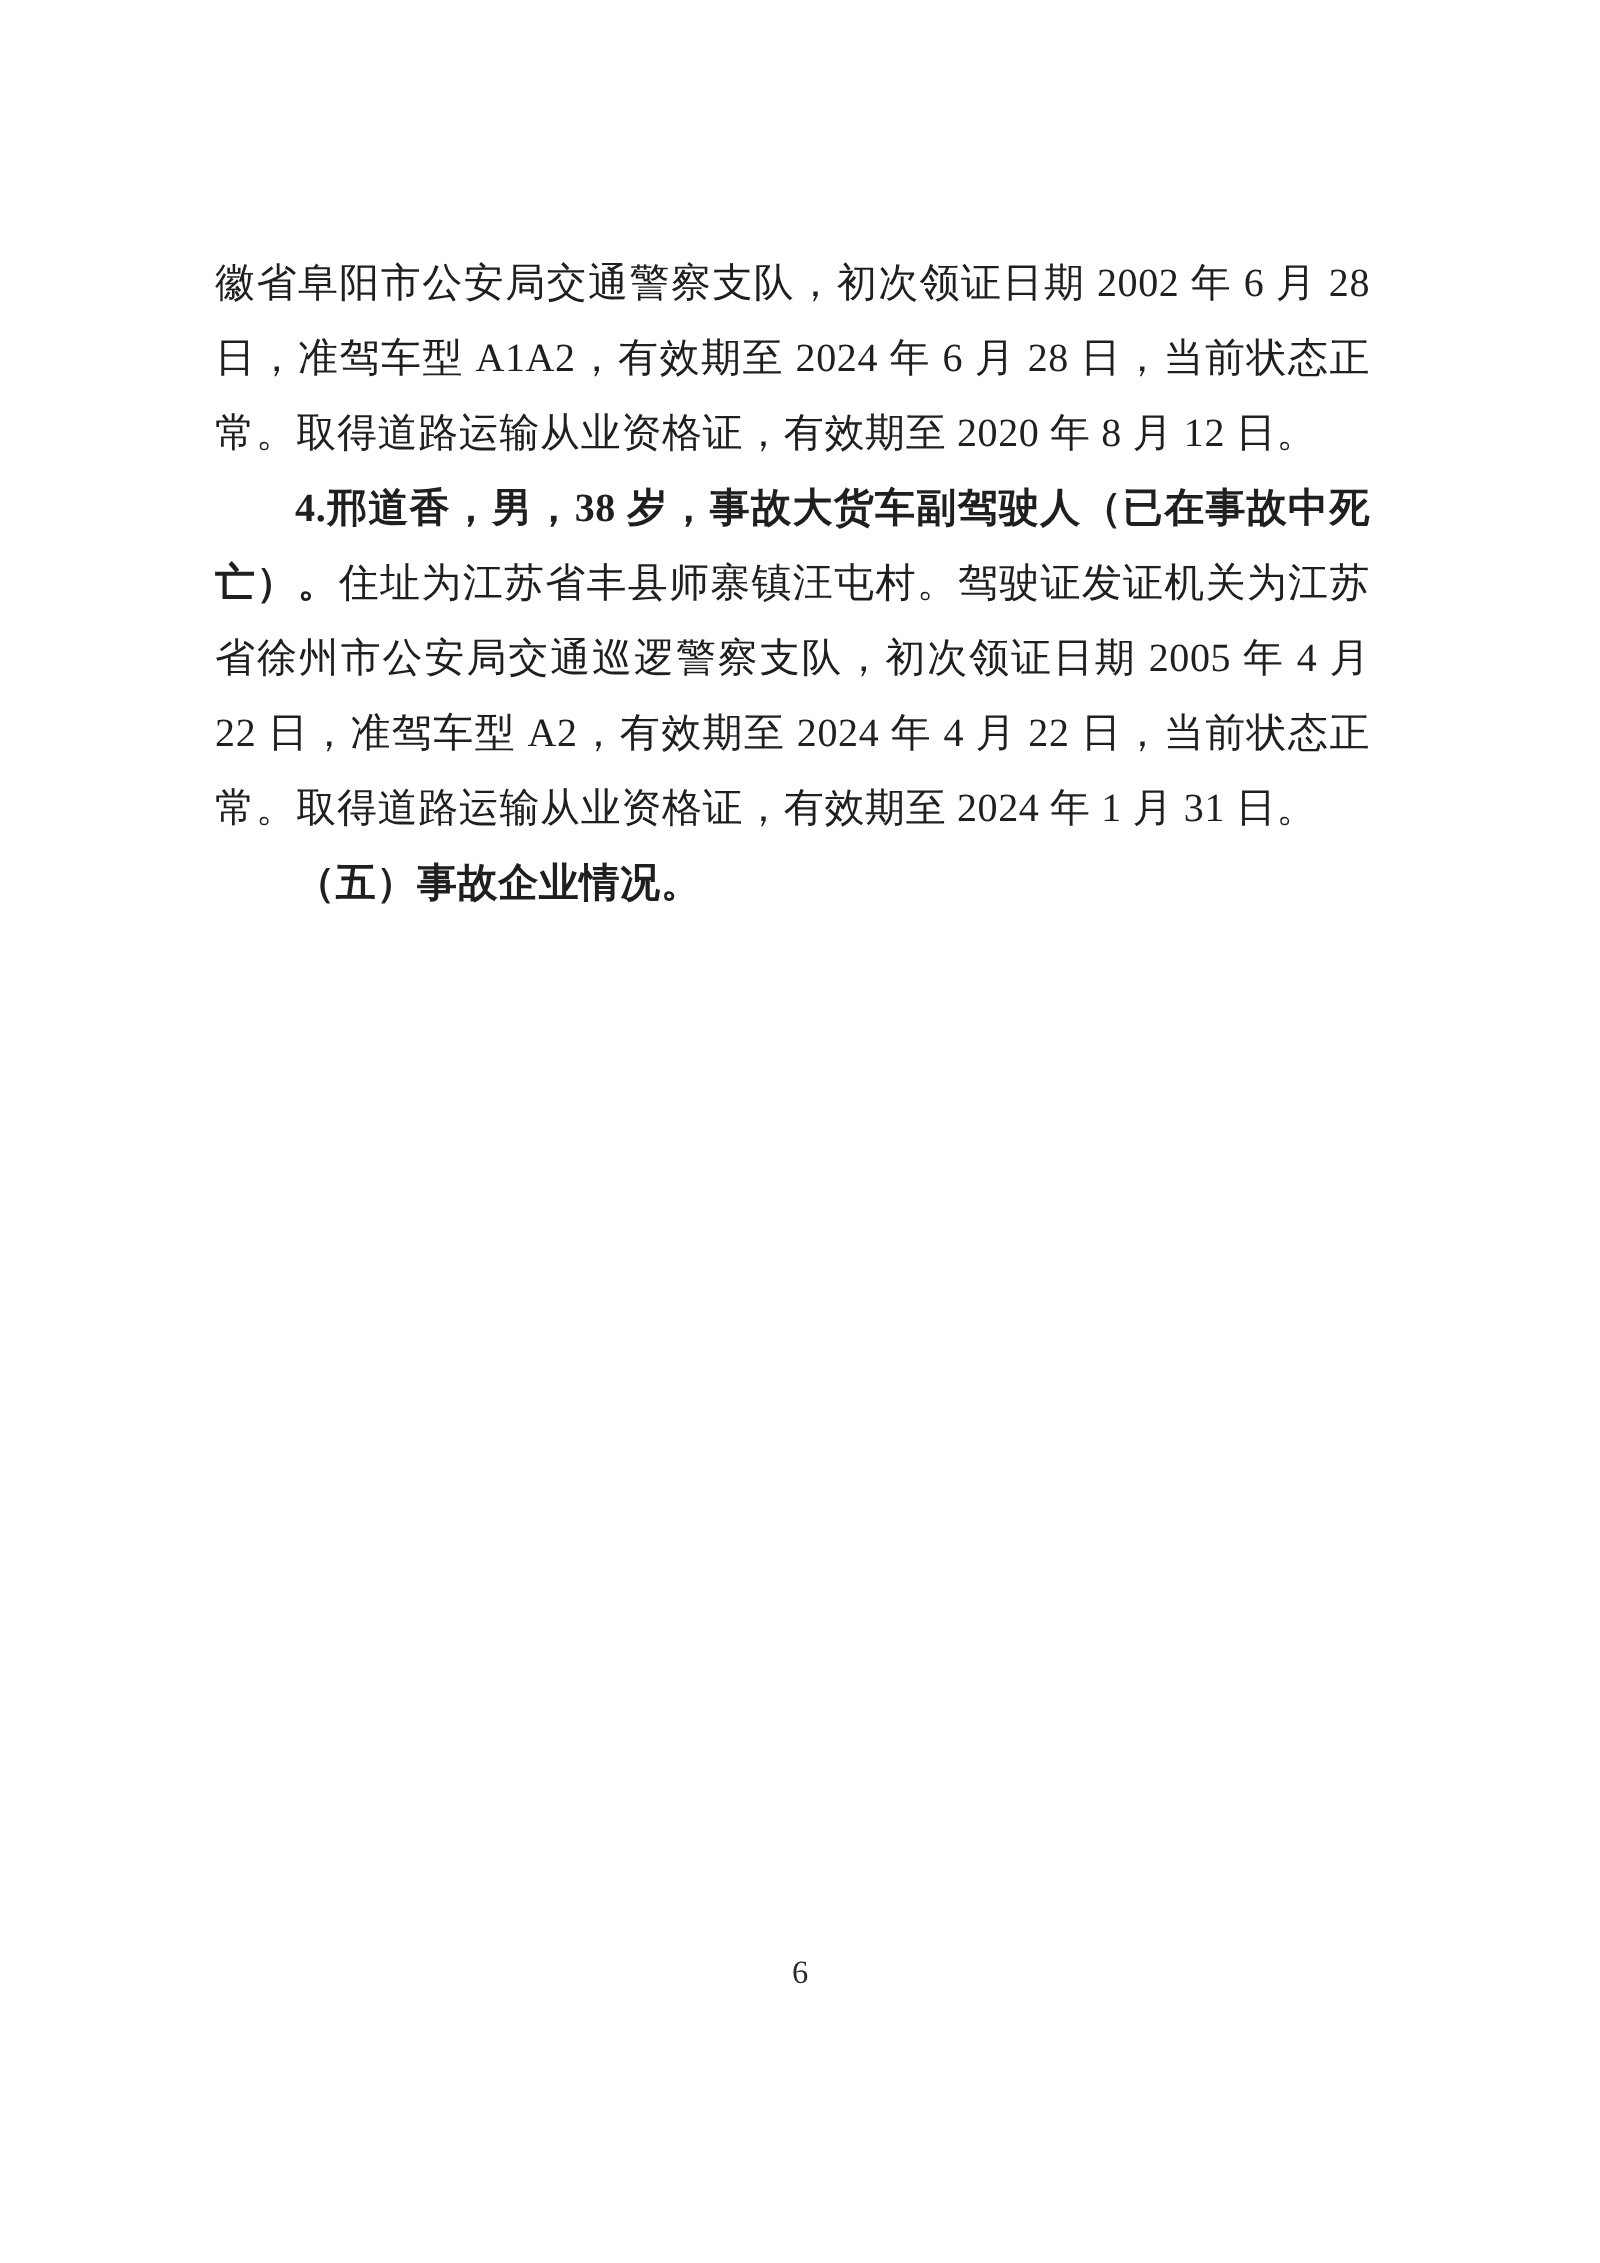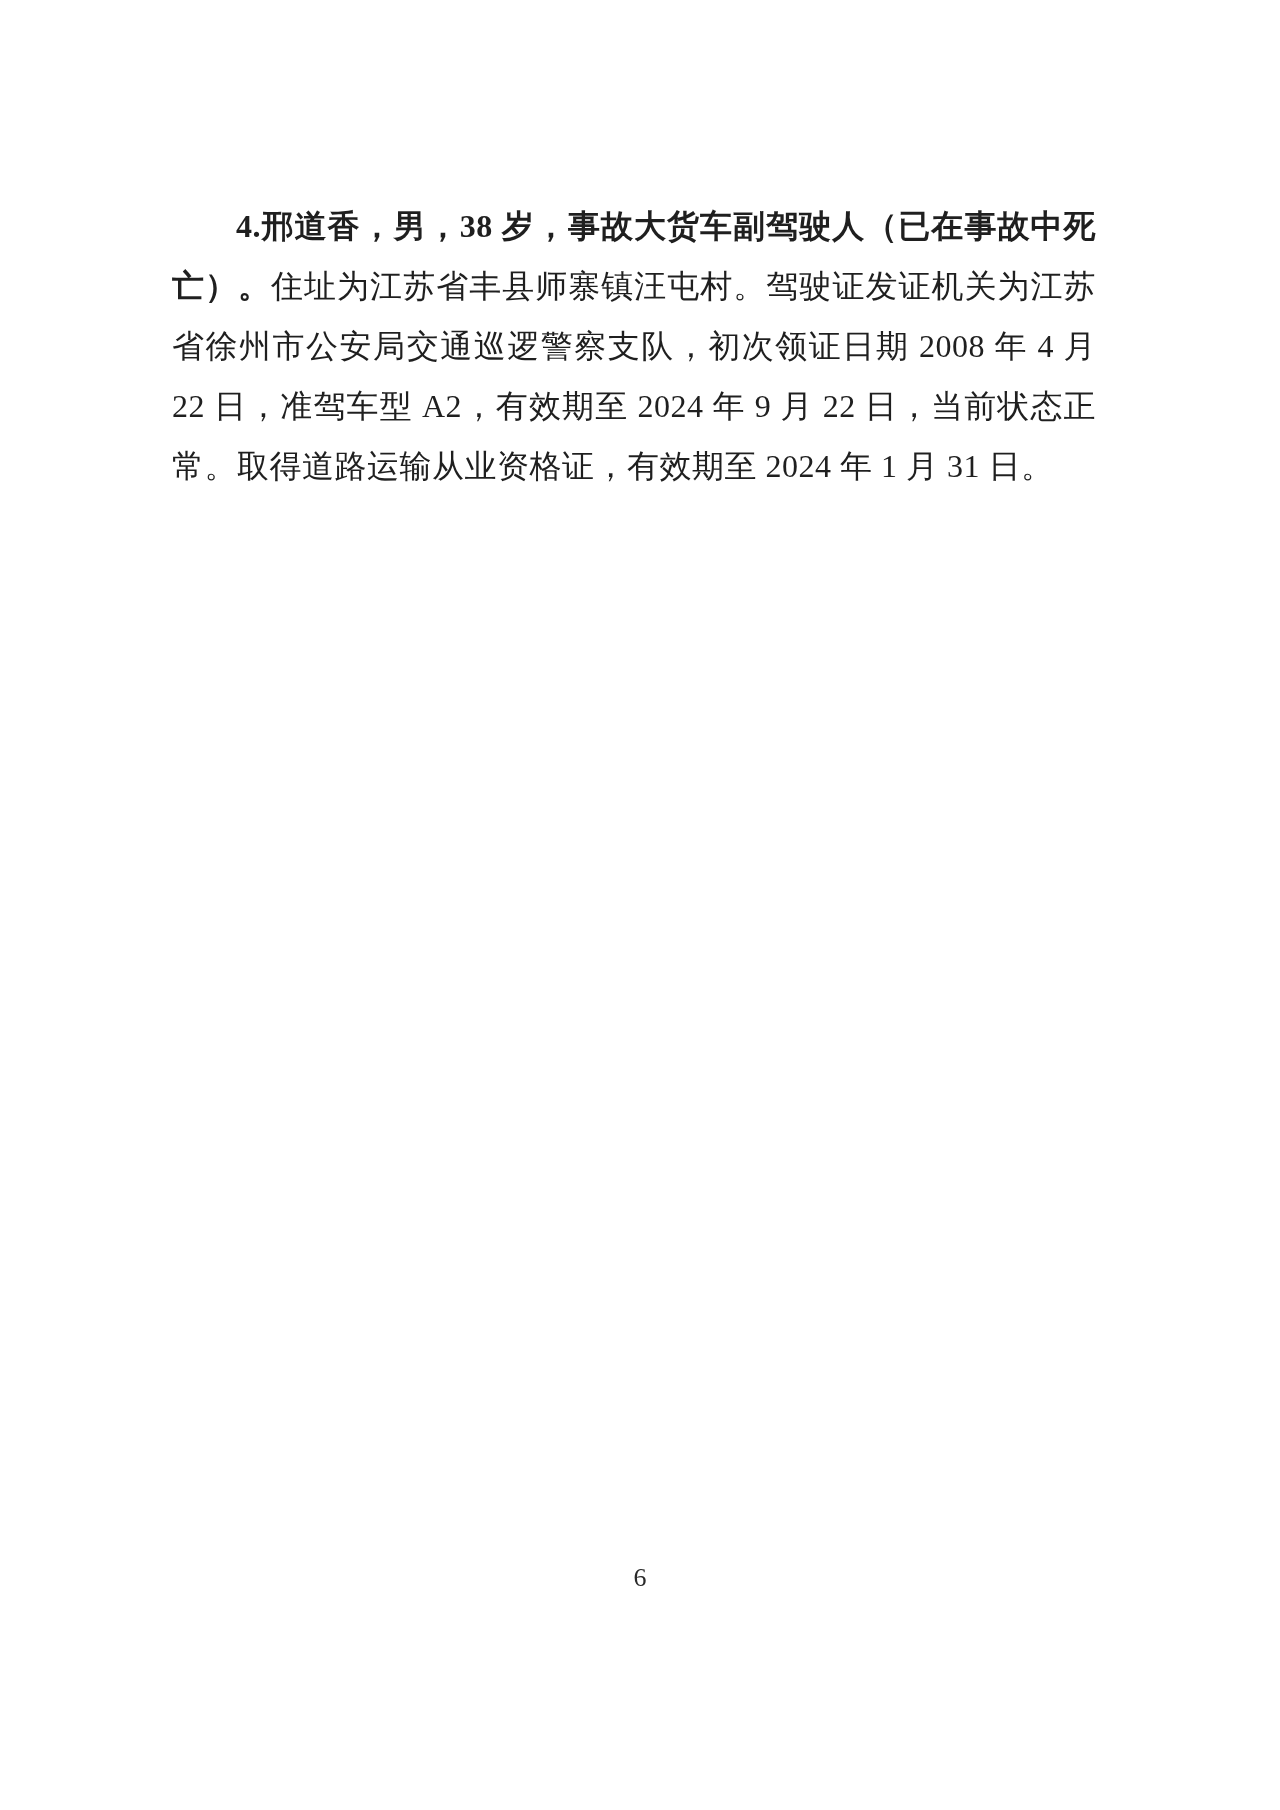--- a/index.html
+++ b/index.html
@@ -46,23 +46,25 @@
     line-height: 32px;
     color: #2a2a2a;
   }
 </style>
 </head>
 <body>
 
 <div class="page">
   <div class="content">
 
+    <p class="para"><span>徽省阜阳市公安局交通警察支队，初次领证日期 2002 年 6 月 28 日，准驾车型 A1A2，有效期至 2024 年 6 月 28 日，当前状态正常。取得道路运输从业资格证，有效期至 2020 年 8 月 12 日。</span></p>
 
 
 
-    <p class="para indent"><span class="lead">4.邢道香，男，38 岁，事故大货车副驾驶人（已在事故中死亡）。</span><span>住址为江苏省丰县师寨镇汪屯村。驾驶证发证机关为江苏省徐州市公安局交通巡逻警察支队，初次领证日期 2008 年 4 月 22 日，准驾车型 A2，有效期至 2024 年 9 月 22 日，当前状态正常。取得道路运输从业资格证，有效期至 2024 年 1 月 31 日。</span></p>
+    <p class="para indent"><span class="lead">4.邢道香，男，38 岁，事故大货车副驾驶人（已在事故中死亡）。</span><span>住址为江苏省丰县师寨镇汪屯村。驾驶证发证机关为江苏省徐州市公安局交通巡逻警察支队，初次领证日期 2005 年 4 月 22 日，准驾车型 A2，有效期至 2024 年 4 月 22 日，当前状态正常。取得道路运输从业资格证，有效期至 2024 年 1 月 31 日。</span></p>
 
+    <p class="para indent"><span class="lead">（五）事故企业情况。</span></p>
 
 
   </div>
 
   <div class="footer">6</div>
 </div>
 
 </body></html>

